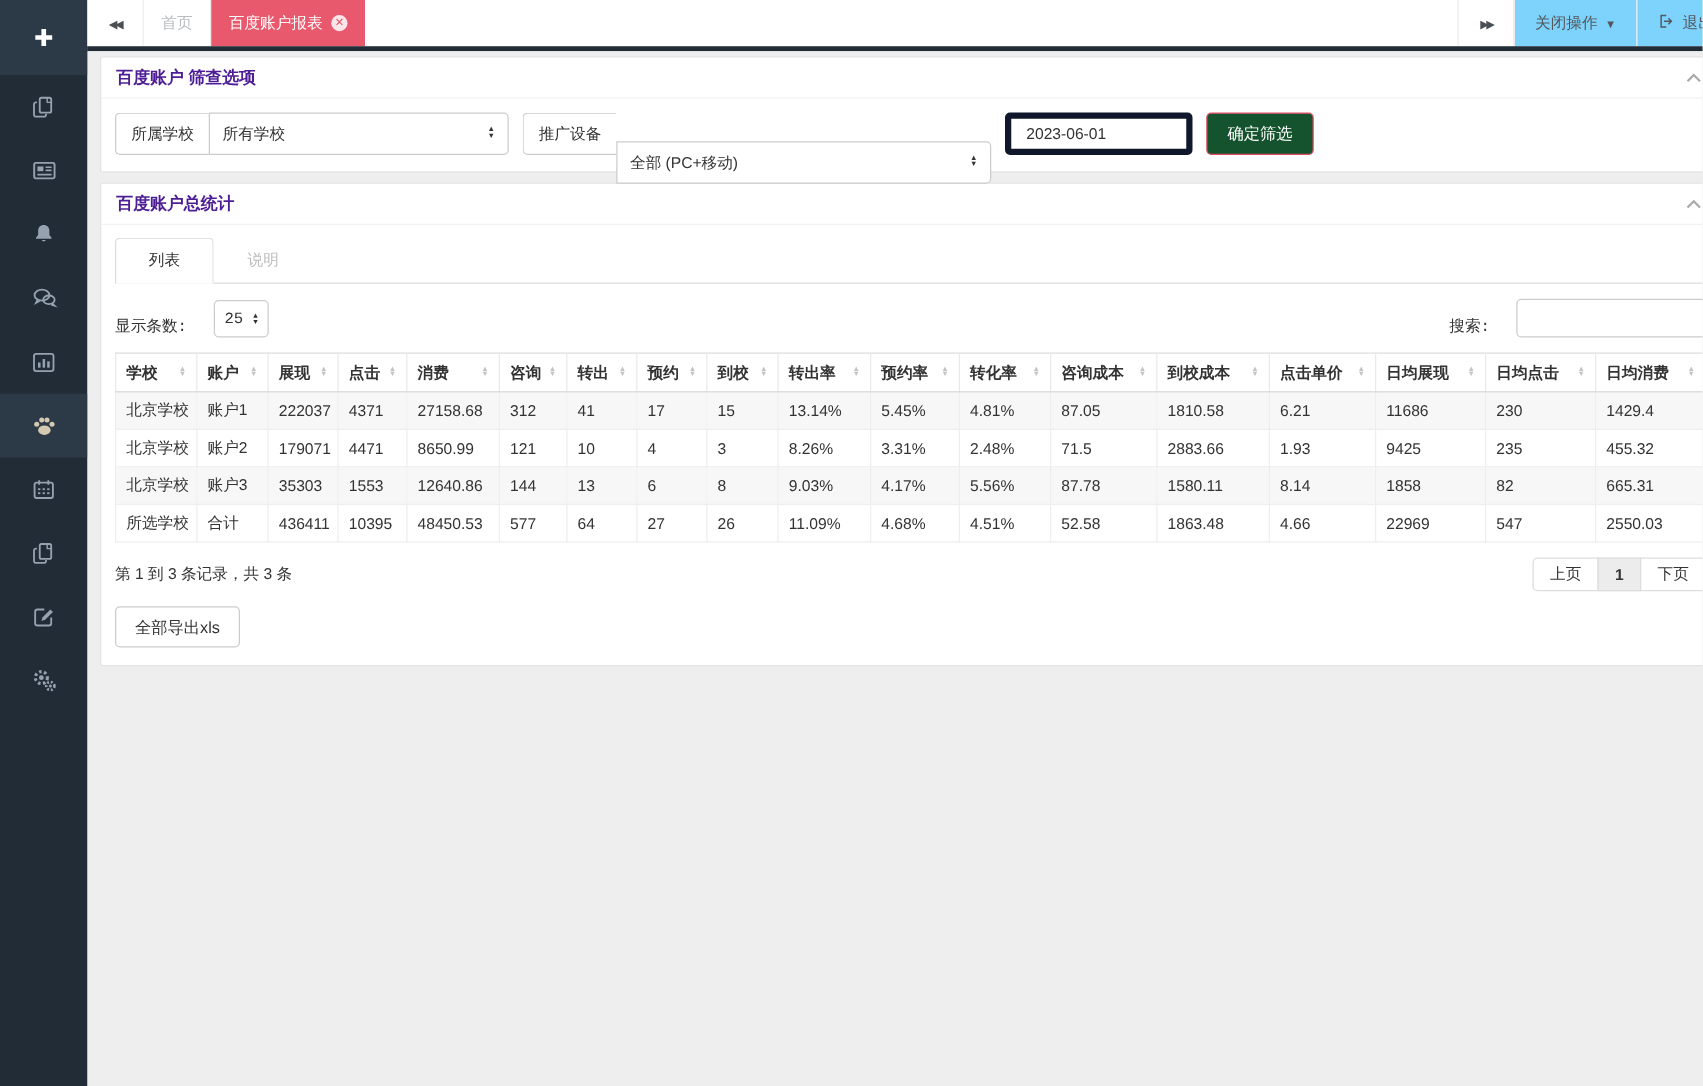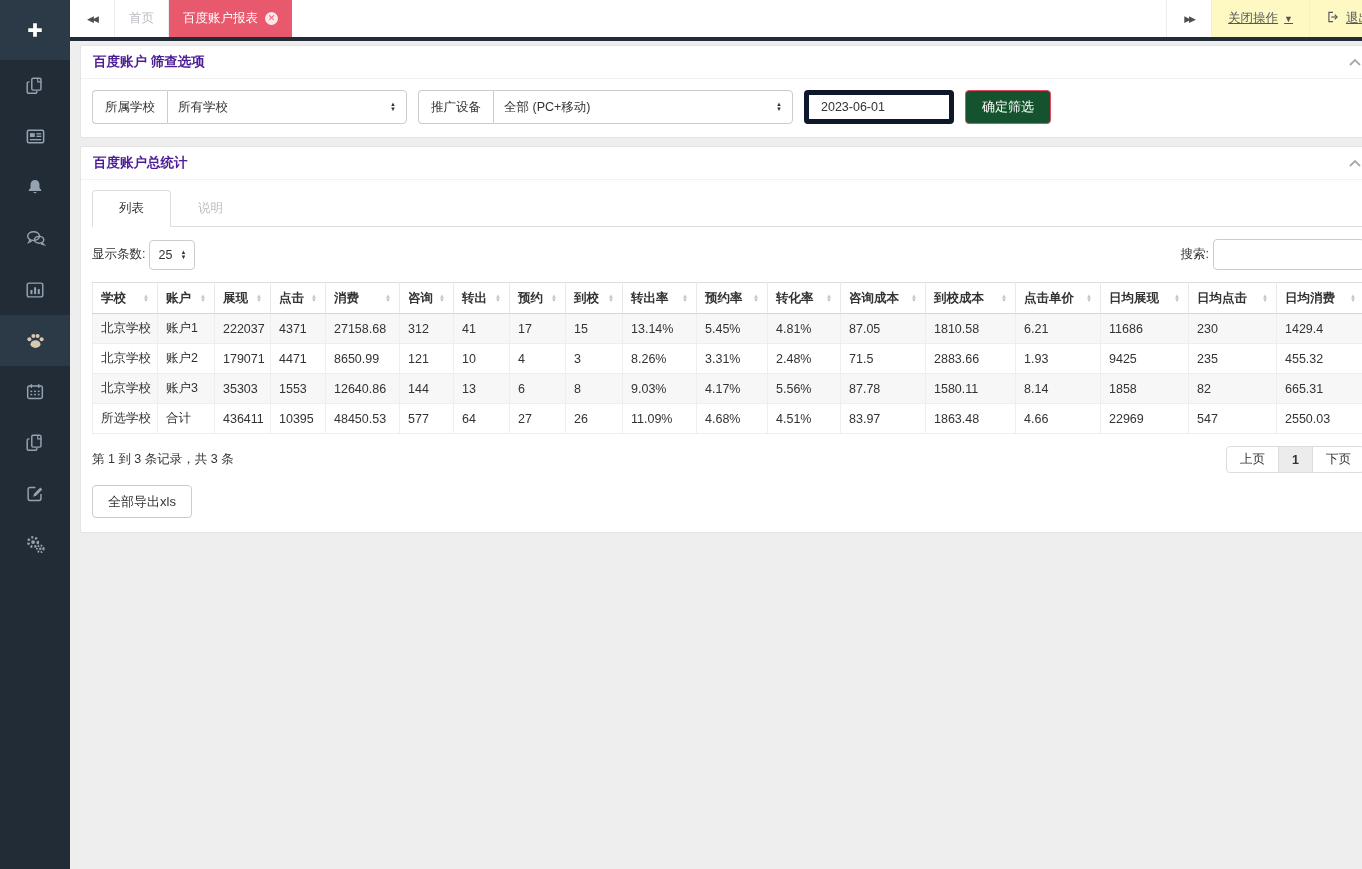--- a/index.html
+++ b/index.html
@@ -18,22 +18,22 @@
   .main { flex:1; display:flex; flex-direction:column; }
   .topbar { height:37px; background:#fff; display:flex; align-items:stretch; }
   .nav-ctl { display:flex; align-items:center; justify-content:center; width:45px; border:none; background:#fff;
     border-right:1px solid #ededed; cursor:pointer; color:#4a4f54; font-size:9px; letter-spacing:-2px; }
   .tab { display:flex; align-items:center; justify-content:center; padding:0 14px; font-size:12.5px; cursor:pointer; }
   .tab.inactive { color:#b9bdc2; border-right:1px solid #ededed; min-width:50px; }
   .tab.active { background:#e8596e; color:#fff; gap:7px; }
   .tab-close { width:13px; height:13px; border-radius:50%; background:rgba(255,255,255,.85); color:#e8596e;
     font-size:9px; font-weight:bold; line-height:13px; text-align:center; display:inline-block; }
   .spacer { flex:1; }
-  .top-btn { display:flex; align-items:center; justify-content:center; gap:6px; background:#fef9c3; border:none;
-    border-left:1px solid #ededed; padding:4px 16px; font-size:12.5px; color:#53575c; cursor:pointer;text-decoration:underline; }
+  .top-btn { display:flex; align-items:center; justify-content:center; gap:6px; background:#7dd3fc; border:none;
+    border-left:1px solid #ededed; padding:4px 16px; font-size:12.5px; color:#53575c; cursor:pointer; }
   .caret { font-size:9px; color:#53575c; }
   .dark-strip { height:4px; background:#222c37; }
 
   
   .content { flex:1; background:#eee; padding:4px 10px 0 10px; overflow:hidden; }
   .panel { background:#fff; border:1px solid #e3e3e3; border-radius:2px; margin-bottom:8px; }
   .panel-head { height:33px; display:flex; align-items:center; justify-content:space-between; padding:0 12px;
     border-bottom:1px solid #f2f2f2; }
   .panel-title { font-size:13.5px; font-weight:bold; color:#4c1d95; }
   .chev { cursor:pointer; display:flex; align-items:center; padding:2px; }
@@ -51,21 +51,21 @@
   .btn-primary { height:34px; padding:0 16px; background:#14532d; color:#fff; border:1px solid #e14b62;
     border-radius:4px; font-size:13px; cursor:pointer; }
 
   
   .stats-body { padding:10px 11px 14px 11px; }
   .ptabs { display:flex; border-bottom:1px solid #ddd; }
   .ptab { padding:9px 26px; font-size:12.5px; cursor:pointer; margin-bottom:-1px; }
   .ptab.active { background:#fff; border:1px solid #ddd; border-bottom:1px solid #fff; border-radius:4px 4px 0 0; color:#333; }
   .ptab.inactive { color:#bcbcbc; border:1px solid transparent; }
   .controls-row { display:flex; justify-content:space-between; align-items:center; margin:12px 0 12px 0; }
-  .ctrl-left, .ctrl-right { display:flex; align-items:center; gap:4px; font-size:12.5px; color:#333; }
+  .ctrl-left, .ctrl-right { display:flex; align-items:flex-end; gap:21px; font-size:12.5px; color:#333;font-family:Liberation Mono, monospace; }
   .fselect.small { height:30px; border-radius:4px; padding:0 8px; }
   .search-input { width:152px; height:31px; border:1px solid #ccc; border-radius:4px; padding:0 8px; font-family:inherit; font-size:12.5px; }
 
   table.stats { border-collapse:collapse; table-layout:fixed; width:1272px; }
   table.stats th { border:1px solid #e9e9e9; border-top:1px solid #ddd; border-bottom:1px solid #d5d5d5;
     height:31px; padding:0 8px; font-size:12.5px; color:#333; text-align:left; font-weight:bold; cursor:pointer; background:#fff; }
   table.stats td { border:1px solid #eee; height:30px; padding:0 8px; font-size:12.5px; color:#333; overflow:hidden; white-space:nowrap; }
   table.stats tbody tr:nth-child(odd) { background:#f7f7f7; }
   .th-wrap { display:flex; align-items:center; justify-content:space-between; }
   .sort-icon { display:flex; flex-direction:column; line-height:4.5px; font-size:6px; color:#c3c3c3; }
@@ -250,21 +250,21 @@
             <div class="fselect" style="width:240px;">
               <span>所有学校</span>
               <span class="updown">
                   <i>▲</i>
                   <i>▼</i>
                 </span>
             </div>
           </div>
           <div class="input-group">
             <span class="addon">推广设备</span>
-            <div class="fselect" style="width:300px;">
+            <div class="fselect" style="width:300px;margin-top:23px;">
               <span>全部 (PC+移动)</span>
               <span class="updown">
                   <i>▲</i>
                   <i>▼</i>
                 </span>
             </div>
           </div>
           <input class="date-input" value="2023-06-01" style="">
           <button class="btn-primary">确定筛选</button>
         </div>
@@ -556,21 +556,21 @@
                   <td>436411</td>
                   <td>10395</td>
                   <td>48450.53</td>
                   <td>577</td>
                   <td>64</td>
                   <td>27</td>
                   <td>26</td>
                   <td>11.09%</td>
                   <td>4.68%</td>
                   <td>4.51%</td>
-                  <td>83.97</td>
+                  <td>52.58</td>
                   <td>1863.48</td>
                   <td>4.66</td>
                   <td>22969</td>
                   <td>547</td>
                   <td>2550.03</td>
                 </tr>
               </tbody>
           </table>
 
           <div class="table-footer">

